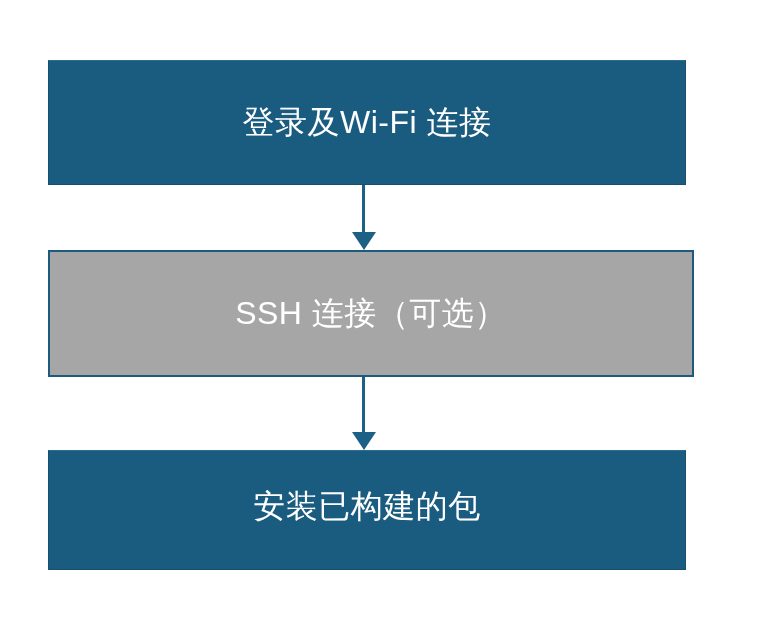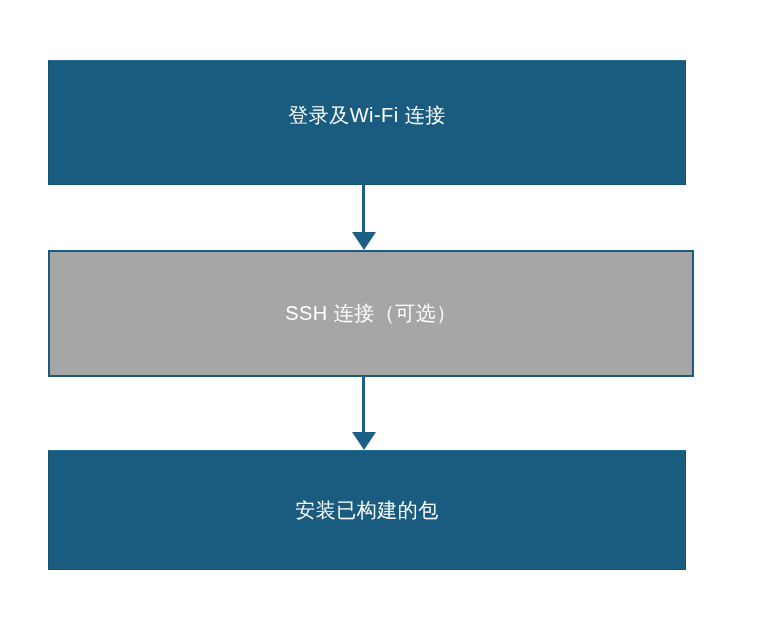--- a/index.html
+++ b/index.html
@@ -25,21 +25,21 @@
   .node {
     position: absolute;
     box-sizing: border-box;
     display: flex;
     justify-content: center;
     overflow: hidden;
   }
 
   .node-label {
     color: #ffffff;
-    font-size: 20px;
+    font-size: 32px;
     line-height: 1.15;
     letter-spacing: 0.5px;
     white-space: nowrap;
     text-align: center;
   }
 
   
   .node-blue {
     background: #1A5B80;
     border: 1px solid #15506F;
@@ -69,21 +69,21 @@
     height: 127px;
     align-items: center;
   }
 
   #node-install {
     left: 48px;
     top: 450px;
     width: 638px;
     height: 120px;
     align-items: flex-start;
-    padding-top: 48px;
+    padding-top: 37px;
   }
 
   
   .connector {
     position: absolute;
     left: 352px;
     width: 24px;
   }
   .connector .shaft {
     position: absolute;

